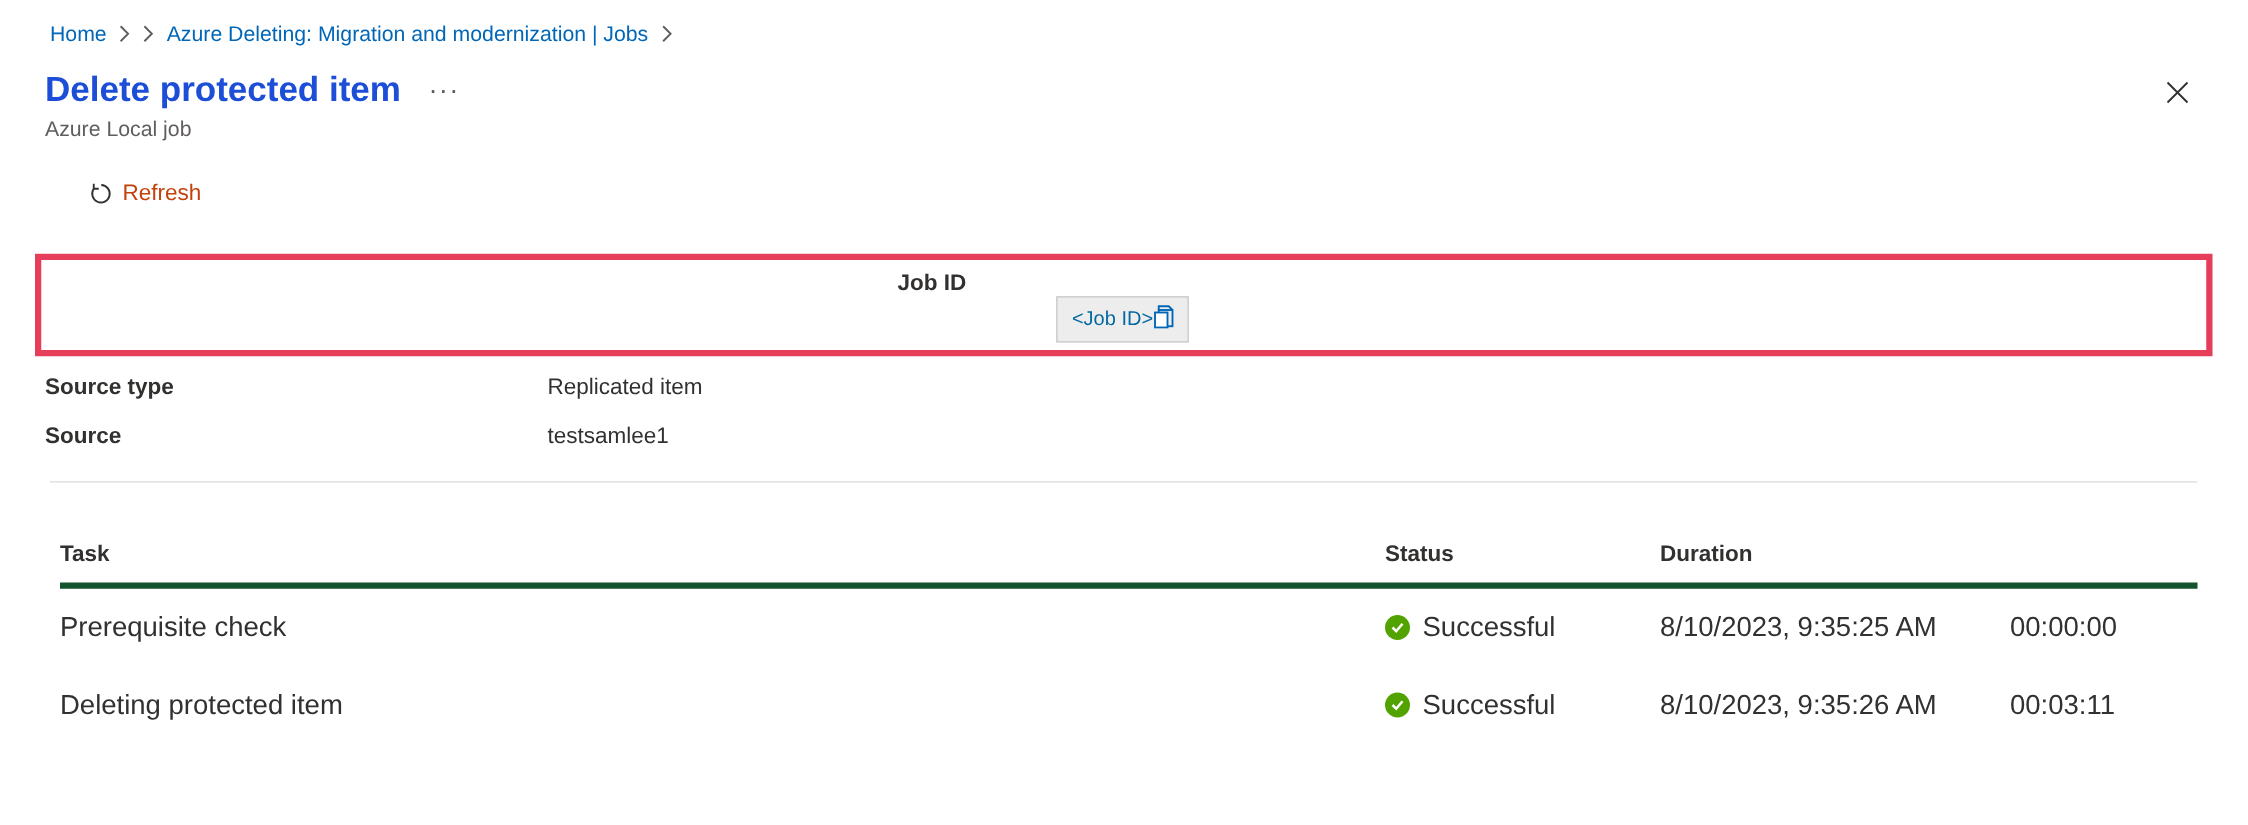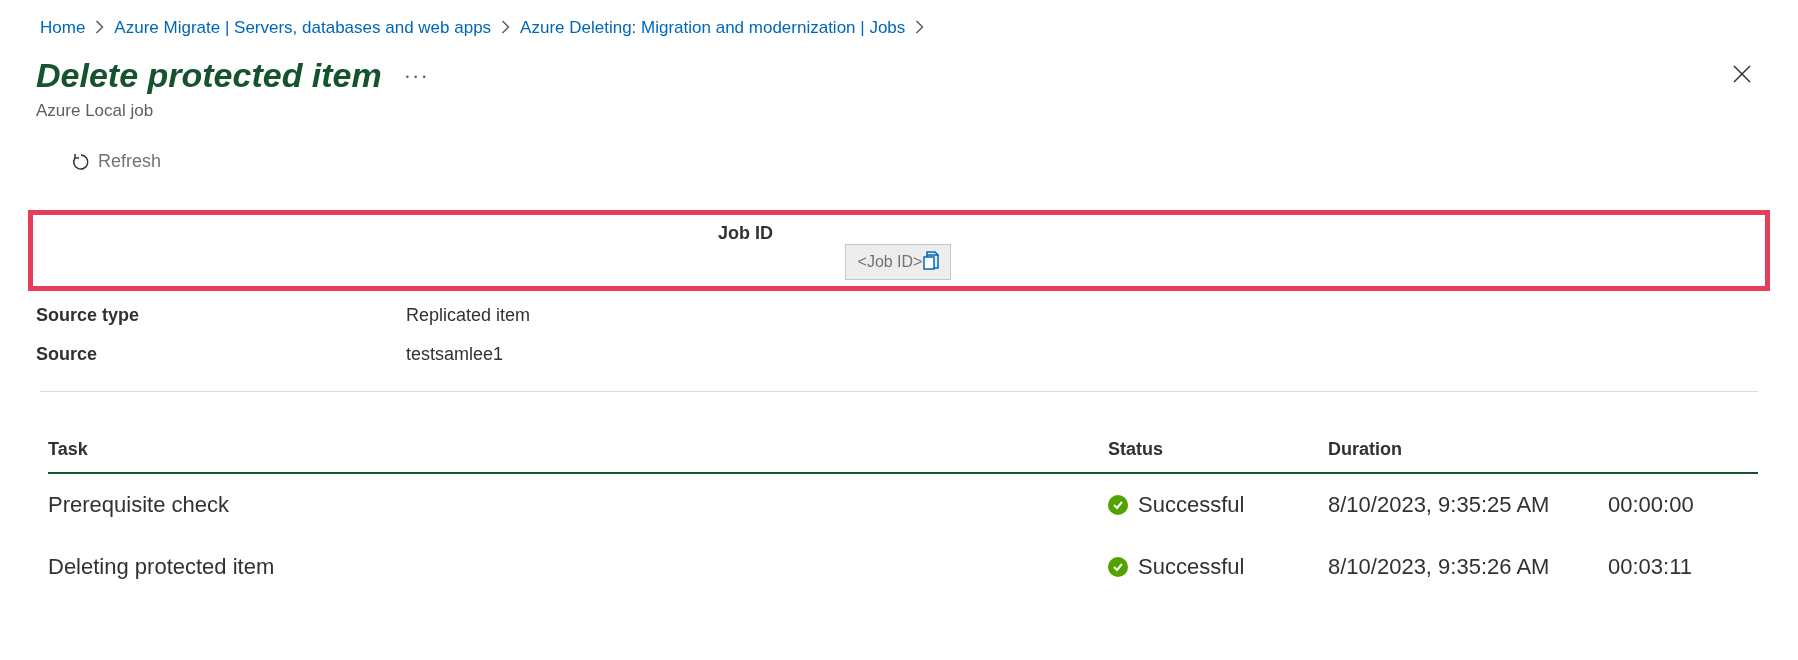--- a/index.html
+++ b/index.html
@@ -39,24 +39,23 @@
     .header-left {
       display: flex;
       flex-direction: column;
     }
     .title-row {
       display: flex;
       align-items: center;
       gap: 22px;
     }
     .page-title {
-      font-size: 34px;
-      font-weight: 600;
-      color: #14532d;
-      font-style: italic;
+      font-size: 28px;
+      font-weight: 600;
+      color: #1d4ed8;
     }
     .ellipsis {
       font-size: 22px;
       color: #605e5c;
       letter-spacing: 1px;
     }
     .subtitle {
       font-size: 17px;
       color: #605e5c;
       margin-top: 6px;
@@ -70,21 +69,21 @@
       display: flex;
       align-items: center;
       padding: 30px 40px 18px 72px;
       gap: 10px;
     }
     .refresh-btn {
       display: flex;
       align-items: center;
       gap: 8px;
       font-size: 18px;
-      color: #737373;
+      color: #c2410c;
       cursor: pointer;
       background: none;
       border: none;
     }
     .highlight-row {
       border: 5px solid #e63e5a;
       margin: 20px 28px 0 28px;
       padding: 8px 10px 6px 8px;
       display: flex;
       align-items: center;
@@ -99,57 +98,58 @@
     }
     .job-id-box {
       flex: 1;
       display: flex;
       align-items: center;
       justify-content: space-between;
       background: #eeeded;
       border: 1px solid #c8c6c4;
       padding: 5px 10px 5px 12px;
       font-size: 16px;
-      color: #737373;
+      color: #0369a1;
     }
     .copy-icon {
       cursor: pointer;
     }
     .prop-row {
       display: flex;
       padding: 14px 40px 4px 36px;
       font-size: 18px;
     }
     .prop-row .label {
       width: 370px;
       font-weight: 600;
       color: #323130;
     }
     .prop-row .value {
       color: #323130;
+      margin-left: 32px;
     }
     .divider {
       border: none;
       border-top: 1px solid #dcdcdc;
       margin: 22px 40px 0 40px;
     }
     .table {
       margin: 35px 40px 0 48px;
     }
     .table-header, .table-row {
       display: grid;
       grid-template-columns: 1fr 220px 280px 150px;
       align-items: center;
       padding: 12px 0;
     }
     .table-header {
       font-size: 18px;
       font-weight: 600;
       color: #323130;
-      border-bottom: 2px solid #14532d;
+      border-bottom: 5px solid #14532d;
     }
     .table-row {
       font-size: 22px;
       color: #323130;
       padding: 18px 0;
     }
     .status-cell {
       display: flex;
       align-items: center;
       gap: 10px;
@@ -167,21 +167,20 @@
 </head>
 <body>
 
 <nav class="breadcrumb">
   <a href="#">Home</a>
   <span class="breadcrumb-sep">
     <svg width="9" height="14" viewBox="0 0 8 14">
         <path d="M1 1 L7 7 L1 13" stroke="#605e5c" stroke-width="1.5" fill="none"></path>
       </svg>
   </span>
-  <a href="#">Azure Migrate | Servers, databases and web apps</a>
   <span class="breadcrumb-sep">
     <svg width="9" height="14" viewBox="0 0 8 14">
         <path d="M1 1 L7 7 L1 13" stroke="#605e5c" stroke-width="1.5" fill="none"></path>
       </svg>
   </span>
   <a href="#">Azure Deleting: Migration and modernization | Jobs</a>
   <span class="breadcrumb-sep">
     <svg width="9" height="14" viewBox="0 0 8 14">
         <path d="M1 1 L7 7 L1 13" stroke="#605e5c" stroke-width="1.5" fill="none"></path>
       </svg>

